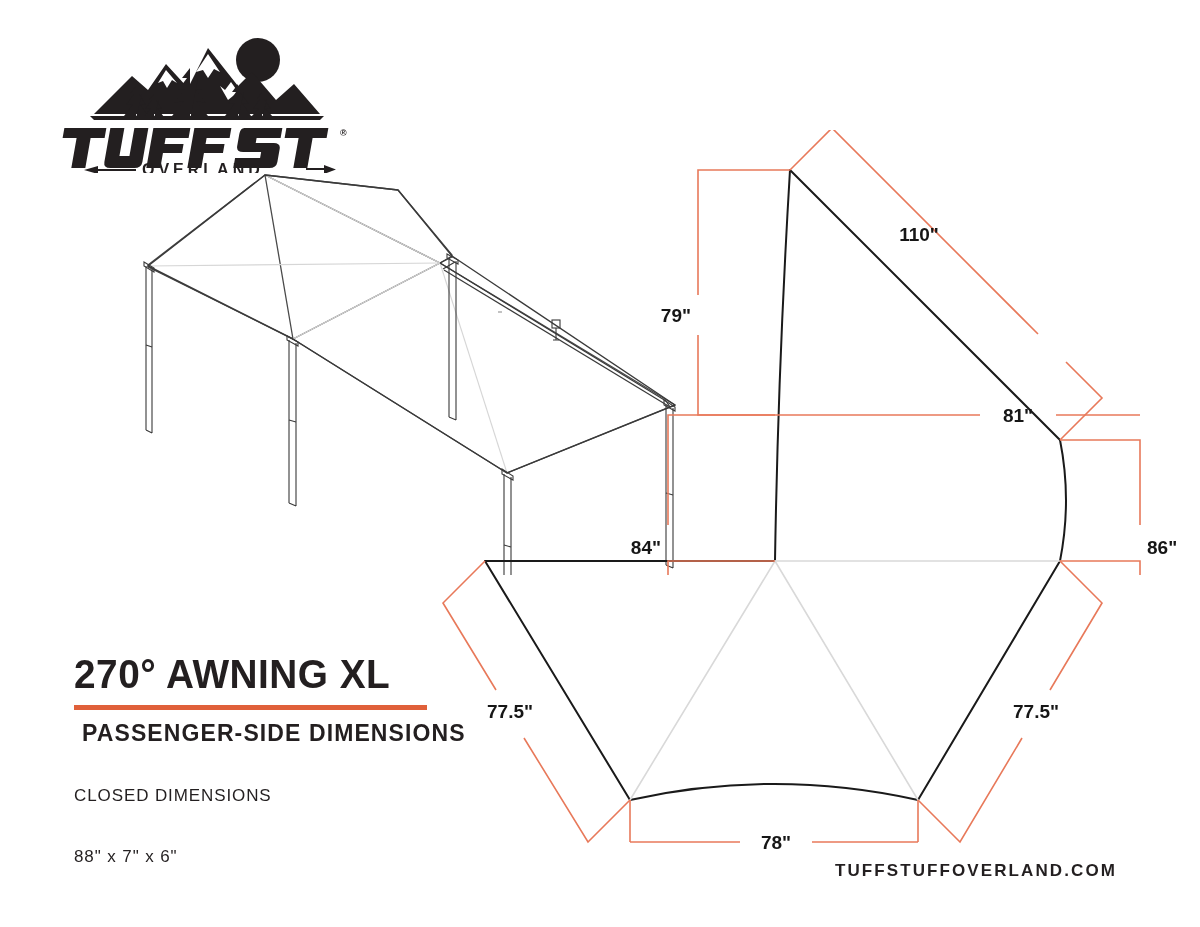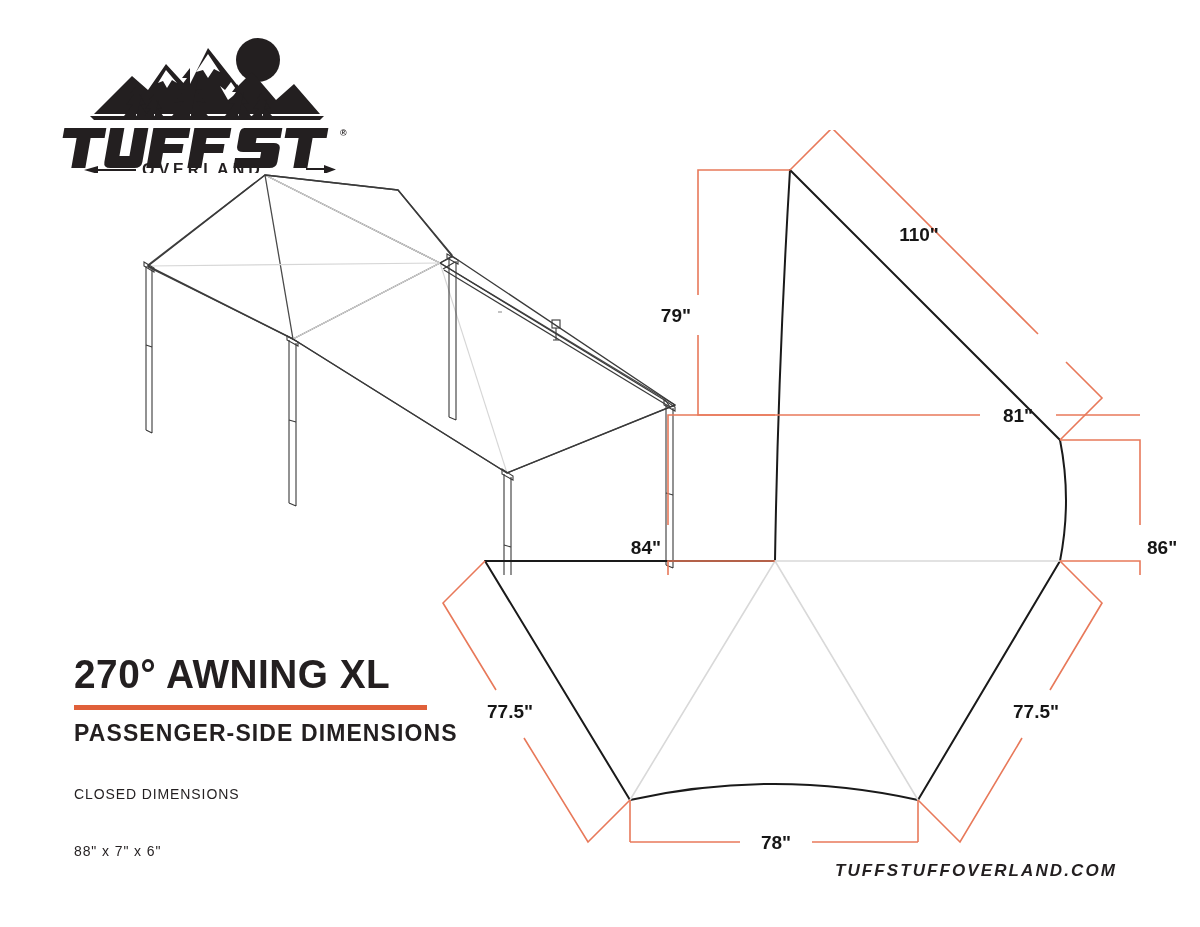--- a/index.html
+++ b/index.html
@@ -73,47 +73,46 @@
     height: 5px;
     background: #e0603a;
     width: 353px;
     margin: 11px 0 10px 0;
   }
   #subtitle {
     font-size: 23px;
     font-weight: 700;
     letter-spacing: 1.1px;
     color: #231f20;
-    margin: 0;
+    margin: 8px;
     white-space: nowrap;
   }
   #closed-dims-block {
     margin-top: 22px;
   }
   .closed-line {
-    font-size: 14px;
+    font-size: 17px;
     font-weight: 500;
     letter-spacing: 0.9px;
     color: #231f20;
     line-height: 1.35;
     white-space: nowrap;
     margin-top: 38px;
   }
 
   
   #site-url {
     position: absolute;
     right: 83px;
     top: 861px;
     font-size: 17px;
     font-weight: 700;
     letter-spacing: 2.1px;
     color: #231f20;
     white-space: nowrap;
-    font-style: italic;
   }
 
   
   .dim-label {
     font-family: "Liberation Sans", sans-serif;
     font-size: 19px;
     font-weight: 800;
     fill: #161616;
   }
 </style>

